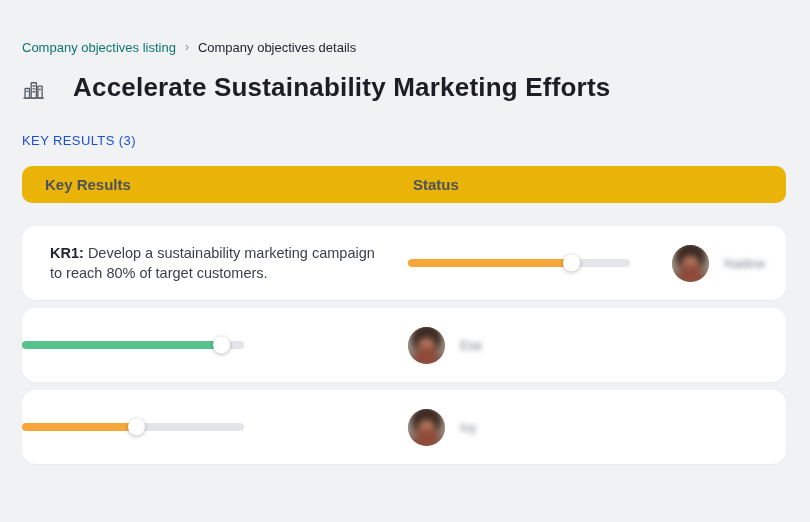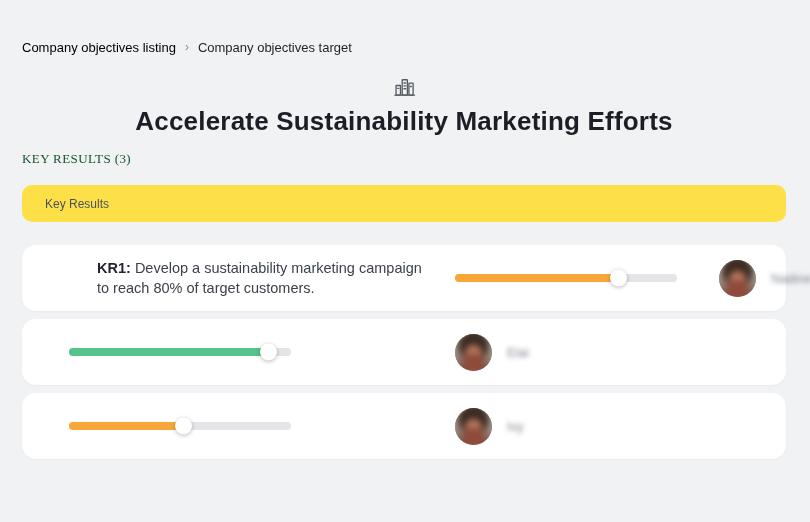--- a/index.html
+++ b/index.html
@@ -7,51 +7,50 @@
   body {
     background:#F1F2F4;
     font-family:"Liberation Sans","DejaVu Sans",sans-serif;
     color:#1E2128;
     overflow:hidden;
   }
   .content { padding:0 24px 0 22px; }
 
   
   .breadcrumb { margin-top:40px; display:flex; align-items:center; gap:9px; font-size:13px; }
-  .crumb-parent { color:#000000; cursor:pointer; }
+  .crumb-parent { color:#0f766e; cursor:pointer; }
   .crumb-sep { color:#8B9099; font-size:12px; margin-top:-1px; }
   .crumb-current { color:#23262D; font-weight:500; }
 
   
-  .title-row { margin-top:17px; display:flex; align-items:center; gap:8px;flex-direction:column; }
+  .title-row { margin-top:17px; display:flex; align-items:center; gap:28px; }
   .title-icon { width:23px; height:23px; flex:0 0 auto; margin-top:3px; }
   h1.page-title { font-size:26px; font-weight:700; letter-spacing:0.2px; color:#1B1E24; }
 
   
-  .section-label { margin-top:14px; font-size:13px; color:#14532d; letter-spacing:0.4px;font-family:Liberation Serif, serif; }
+  .section-label { margin-top:30px; font-size:13px; color:#1d4ed8; letter-spacing:0.4px; }
 
   
   .table-header {
     margin-top:18px; height:37px;
-    background:#fde047; border-radius:10px;
+    background:#eab308; border-radius:10px;
     display:grid; grid-template-columns:386px 264px 1fr;
     align-items:center;
-    font-size:12px; color:#4C525C;
+    font-size:15px; color:#4C525C;font-weight:bold;
   }
   .th-key { padding-left:23px; }
   .th-status { padding-left:5px; }
 
   
   .rows { margin-top:23px; display:flex; flex-direction:column; gap:8px; }
   .row {
-    background:#FFFFFF; border-radius:14px; height:66px;
+    background:#FFFFFF; border-radius:14px; height:74px;
     display:grid; grid-template-columns:386px 264px 1fr;
     align-items:center;
     box-shadow:0 1px 2px rgba(16,24,40,0.04);
-    padding-left:47px;
   }
   .key-cell { padding-left:28px; padding-right:26px; font-size:14.5px; line-height:20px; color:#3C414A; }
   .kr { font-weight:700; color:#23262D; }
 
   .status-cell { position:relative; }
   .track {
     position:relative; width:222px; height:8px;
     background:#E3E5E8; border-radius:4px;
   }
   .fill {
@@ -84,21 +83,21 @@
   }
 </style>
 </head>
 <body>
 
 <div class="content">
 
   <div class="breadcrumb">
     <span class="crumb-parent">Company objectives listing</span>
     <span class="crumb-sep">›</span>
-    <span class="crumb-current">Company objectives target</span>
+    <span class="crumb-current">Company objectives details</span>
   </div>
 
   <div class="title-row">
     <span class="title-icon">
       <svg viewBox="0 0 24 24" width="23" height="23" fill="none" stroke="#565B63" stroke-width="1.4" stroke-linecap="round">
         <rect x="3.2" y="11" width="4.6" height="10" rx="0.5"></rect>
         <rect x="9.6" y="5" width="5.4" height="16" rx="0.5"></rect>
         <rect x="16.6" y="8.5" width="4.4" height="12.5" rx="0.5"></rect>
         <line x1="2" y1="21" x2="22.4" y2="21"></line>
         <line x1="11.4" y1="8.3" x2="13.2" y2="8.3"></line>
@@ -108,20 +107,21 @@
         <line x1="18.2" y1="12" x2="19.2" y2="12"></line>
       </svg>
     </span>
     <h1 class="page-title">Accelerate Sustainability Marketing Efforts</h1>
   </div>
 
   <div class="section-label">KEY RESULTS (3)</div>
 
   <div class="table-header">
     <div class="th-key">Key Results</div>
+    <div class="th-status">Status</div>
   </div>
 
   <div class="rows">
 
     <div class="row">
       <div class="key-cell">
         <span class="kr">KR1:</span>
         <span>Develop a sustainability marketing campaign to reach 80% of target customers.</span>
       </div>
       <div class="status-cell">

